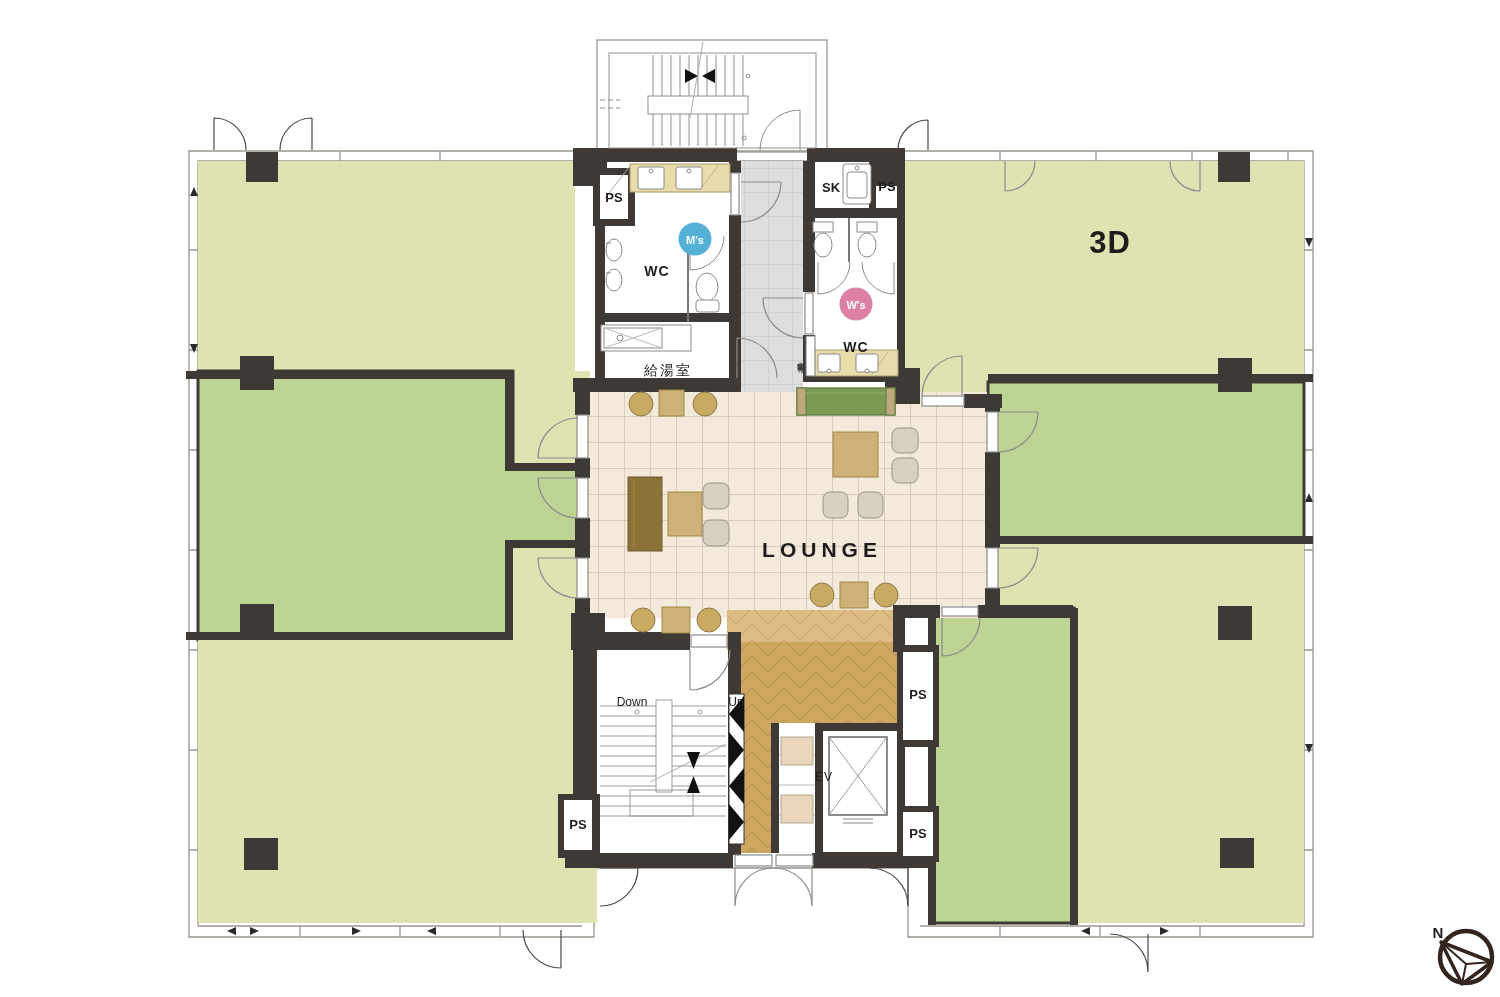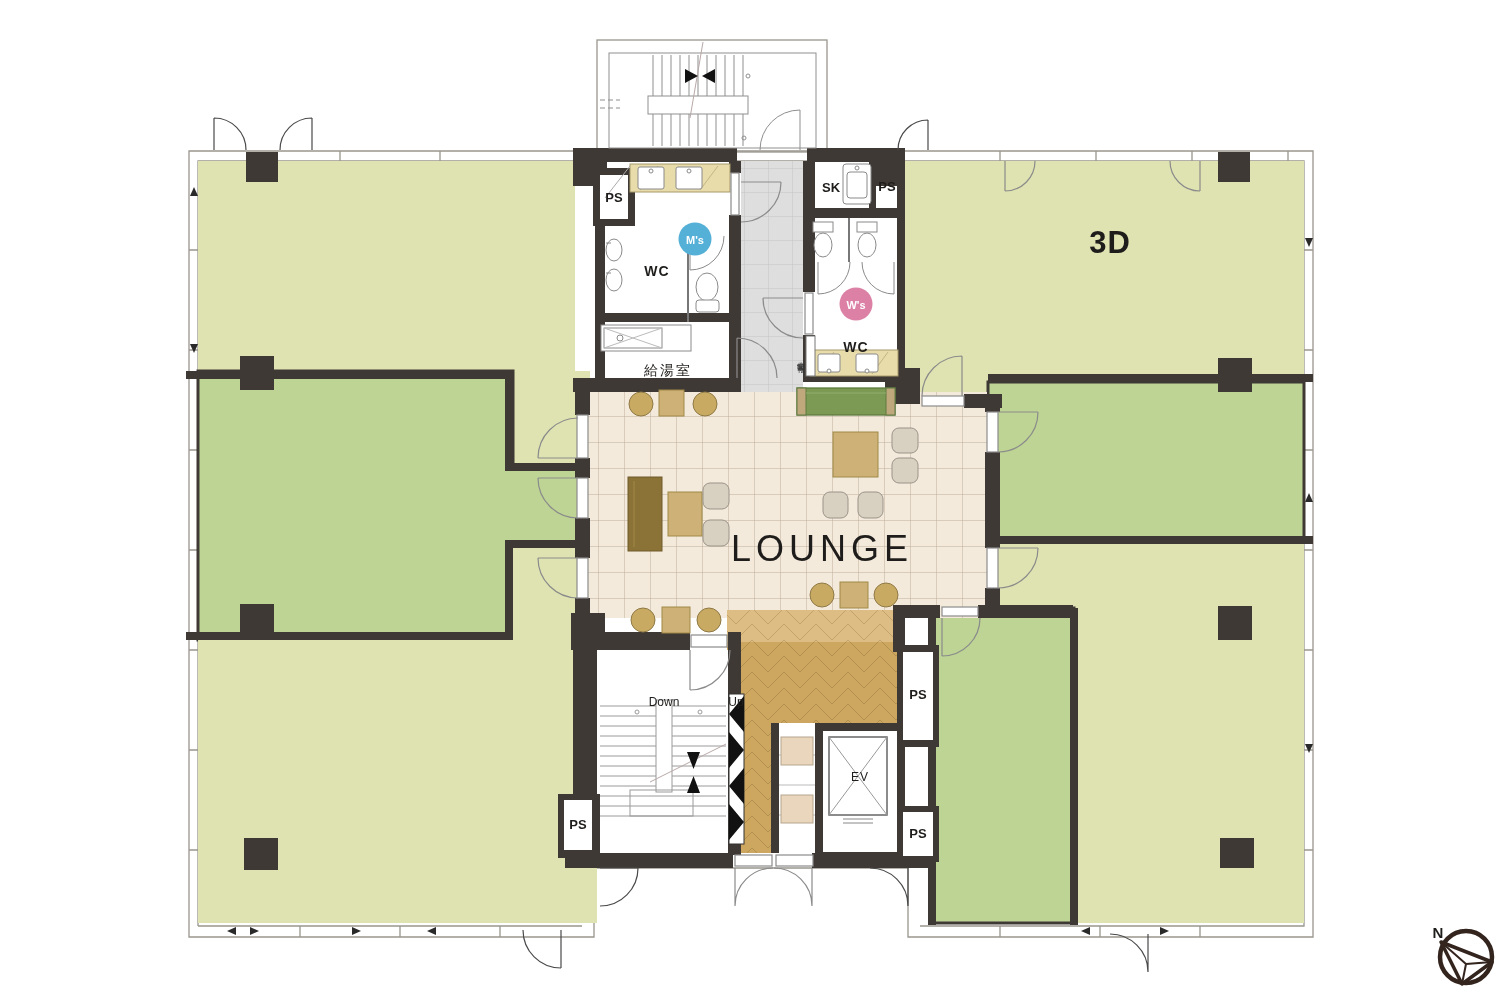--- a/index.html
+++ b/index.html
@@ -2,21 +2,21 @@
 <html style="--wall: #3f3935; --line: #9a968f; --roomPale: #dfe3b1; --roomGreen: #bdd494; --loungeTile: #f4eadc; --loungeGrid: #bfae9b; --corridorTile: #dedede; --corridorGrid: #c4c4c4; --wood: #cda65f; --woodLight: #ddbd83; --woodLine: #9c7e42; --counter: #e9dcab; --cell: #e9d6bc; --furnTan: #cdb176; --furnDark: #8b7337; --sofa: #7d9a55; --sofaTrim: #bfa97c; --chairGray: #d8d1c2; --chairTan: #c9aa63; --badgeBlue: #55b0d8; --badgePink: #dc80a6; --text: #1f1d1b;"><head>
 <meta charset="utf-8">
 <style>
   html,body{margin:0;padding:0;background:#fff;}
   .plan{position:relative;width:1500px;height:997px;background:#fff;overflow:hidden;
         font-family:"Liberation Sans",sans-serif;color:var(--text,#1f1d1b);}
   .plan svg{position:absolute;left:0;top:0;}
   .lbl{position:absolute;transform:translate(-50%,-50%);white-space:nowrap;z-index:5;
        color:var(--text,#1f1d1b);line-height:1;}
   .t-tenant{font-size:31px;font-weight:600;letter-spacing:1px;}
-  .t-lounge{font-size:36px;font-weight:400;letter-spacing:5px;}
+  .t-lounge{font-size:21px;font-weight:700;letter-spacing:5px;}
   .t-wc{font-size:14px;font-weight:700;letter-spacing:1px;}
   .t-room{font-size:14px;letter-spacing:2px;}
   .t-small{font-size:13px;font-weight:600;}
   .t-stair{font-size:12px;}
   .t-ev{font-size:12px;letter-spacing:1px;}
   .t-alarm{font-size:8px;writing-mode:vertical-rl;letter-spacing:1px;color:#333;}
   .t-north{font-size:15px;font-weight:700;}
   .badge{position:absolute;transform:translate(-50%,-50%);width:33px;height:33px;border-radius:50%;
          display:flex;align-items:center;justify-content:center;color:#fff;
          font-size:11px;font-weight:700;z-index:5;}
@@ -384,22 +384,22 @@
       <span>M's</span>
     </div>
 <div class="lbl t-wc" style="left:657px;top:271px;">WC</div>
 <div class="badge badge-w" style="left:856px;top:304px;">
       <span>W's</span>
     </div>
 <div class="lbl t-wc" style="left:856px;top:347px;">WC</div>
 
 <div class="lbl t-room" style="left:668px;top:354px;margin-top:16px;">給湯室</div>
 <div class="lbl t-small" style="left:831px;top:187px;">SK</div>
-<div class="lbl t-ev" style="left:860px;top:777px;">EV</div>
-<div class="lbl t-stair" style="left:664px;top:702px;">Down</div>
+<div class="lbl t-ev" style="left:824px;top:777px;">EV</div>
+<div class="lbl t-stair" style="left:632px;top:702px;">Down</div>
 <div class="lbl t-stair" style="left:697px;top:702px;margin-left:39px;">Up</div>
 <div class="lbl t-alarm" style="left:800px;top:357px;">非常警報</div>
 
 <div class="lbl t-small" style="left:614px;top:197px;">PS</div>
 <div class="lbl t-small" style="left:887px;top:186px;">PS</div>
 <div class="lbl t-small" style="left:918px;top:694px;">PS</div>
 <div class="lbl t-small" style="left:578px;top:824px;">PS</div>
 <div class="lbl t-small" style="left:918px;top:833px;">PS</div>
 
 <div class="lbl t-north" style="left:1438px;top:932px;">N</div>

